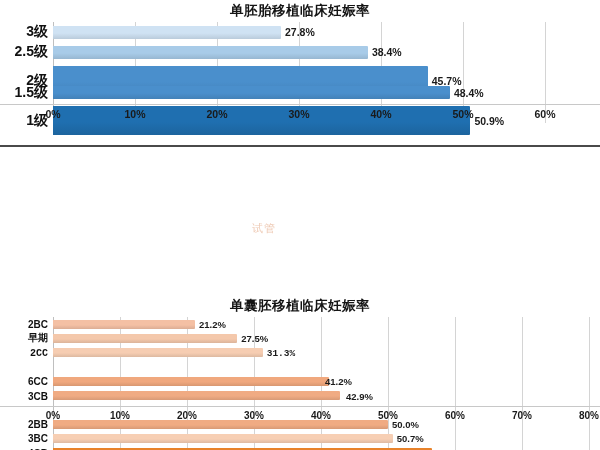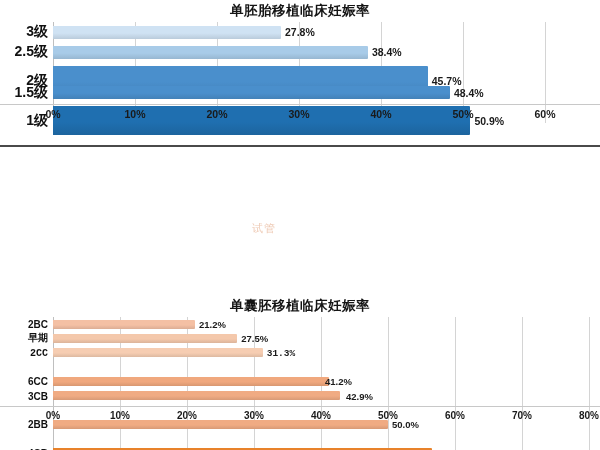--- a/index.html
+++ b/index.html
@@ -232,20 +232,25 @@
         <div class="row" style="top: 74.0278px; height: 9px;">
           <div class="cat-label">3CB</div>
           <div class="bar" style="width: 287.43px; background: linear-gradient(rgb(240, 171, 131) 0%, rgb(240, 171, 131) 55%, rgb(216, 154, 118) 100%);"></div>
           <div class="val-label" style="left: 293px; text-align: center;">42.9%</div>
         </div>
         <div class="row" style="top: 102.583px; height: 9px;">
           <div class="cat-label">2BB</div>
           <div class="bar" style="width: 335px; background: linear-gradient(rgb(240, 171, 131) 0%, rgb(240, 171, 131) 55%, rgb(216, 154, 118) 100%);"></div>
           <div class="val-label" style="left: 339px;">50.0%</div>
         </div>
+        <div class="row" style="top: 116.861px; height: 9px;">
+          <div class="cat-label">3BC</div>
+          <div class="bar" style="width: 339.69px; background: linear-gradient(rgb(247, 207, 180) 0%, rgb(247, 207, 180) 55%, rgb(222, 186, 162) 100%);"></div>
+          <div class="val-label" style="left: 343.69px;">50.7%</div>
+        </div>
         <div class="row" style="top: 131.139px; height: 9px;">
           <div class="cat-label">4CB</div>
           <div class="bar" style="width: 379.22px; background: linear-gradient(rgb(232, 130, 42) 0%, rgb(232, 130, 42) 55%, rgb(209, 117, 38) 100%);"></div>
           <div class="val-label" style="left: 383.22px;">56.6%</div>
         </div>
       </div>
 
     <div class="xaxis" id="xaxis-bottom">
         <div class="axis-baseline"></div>
         <div class="xtick" style="left: 53px; top: 4px;">0%</div>

